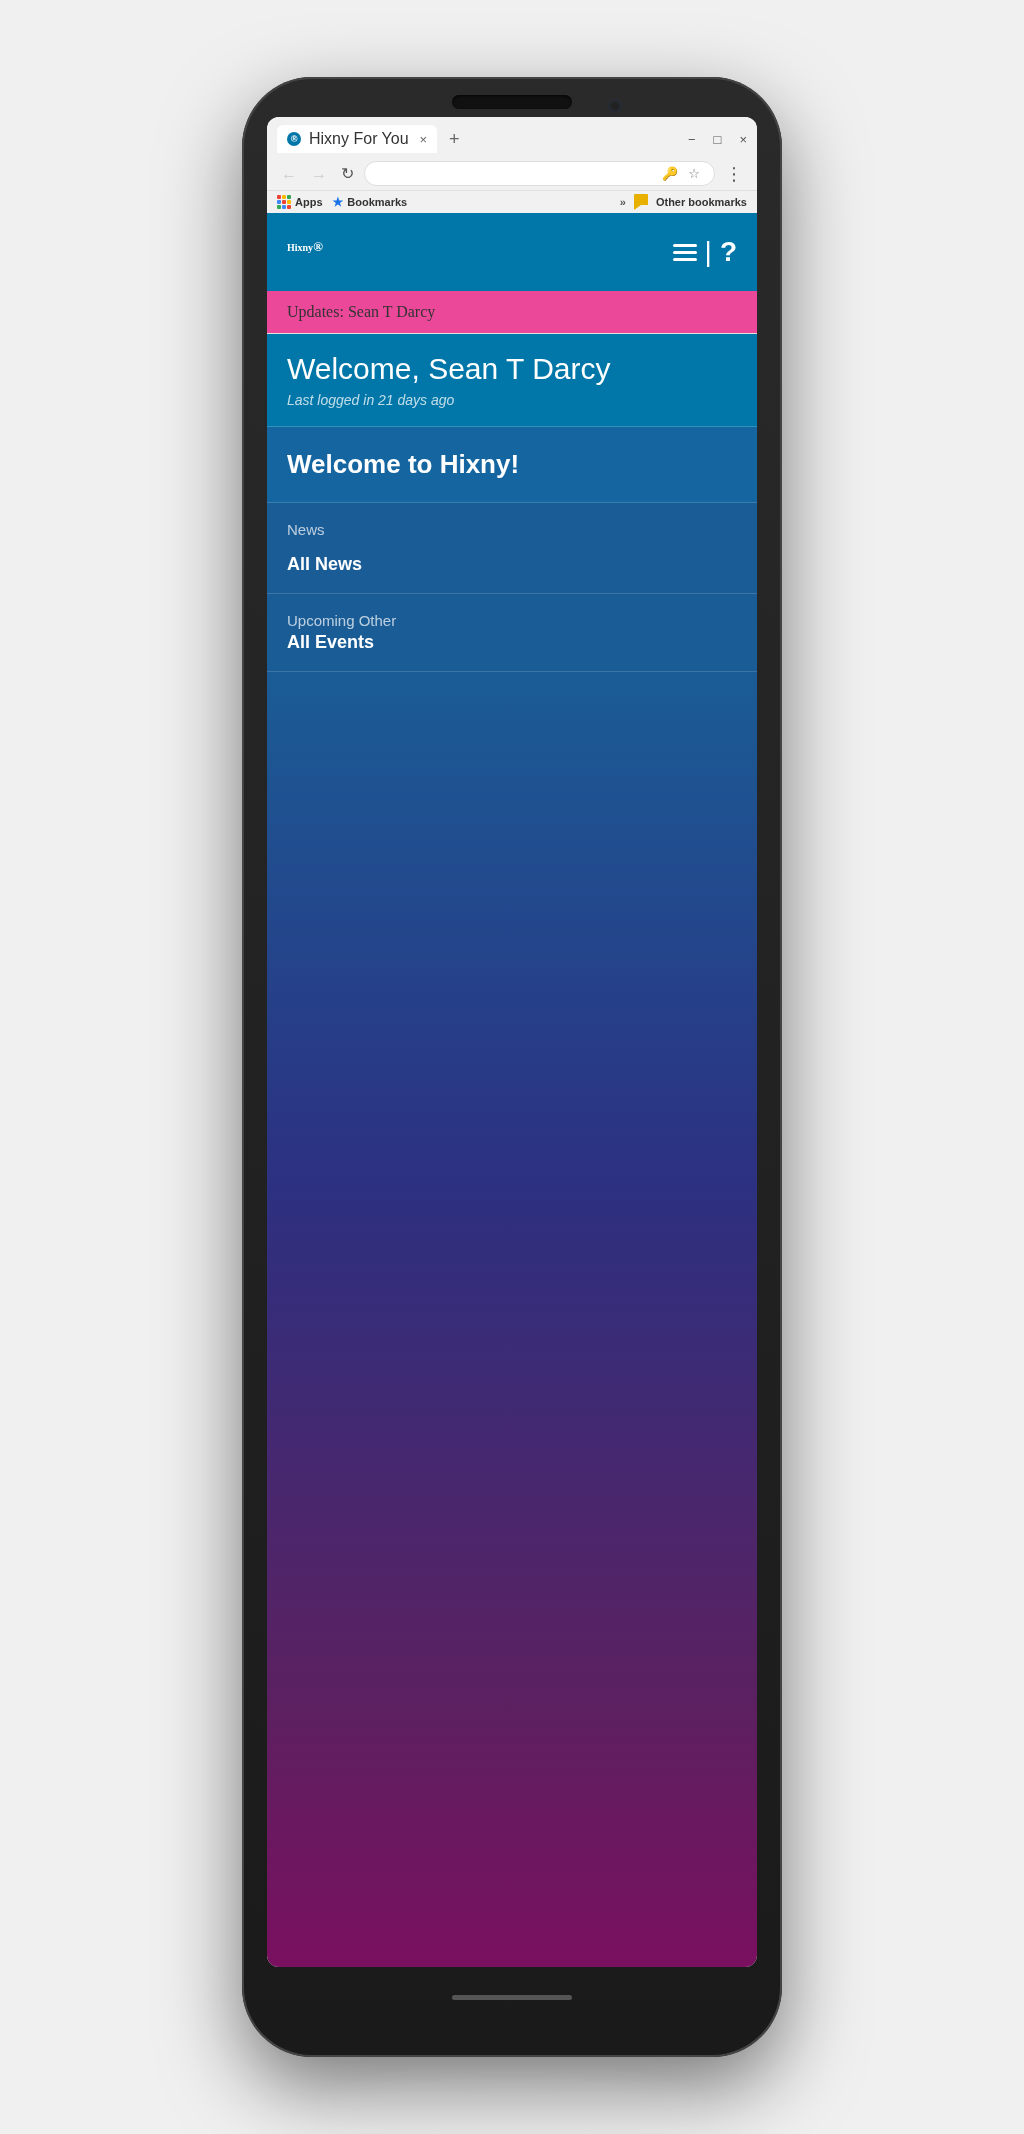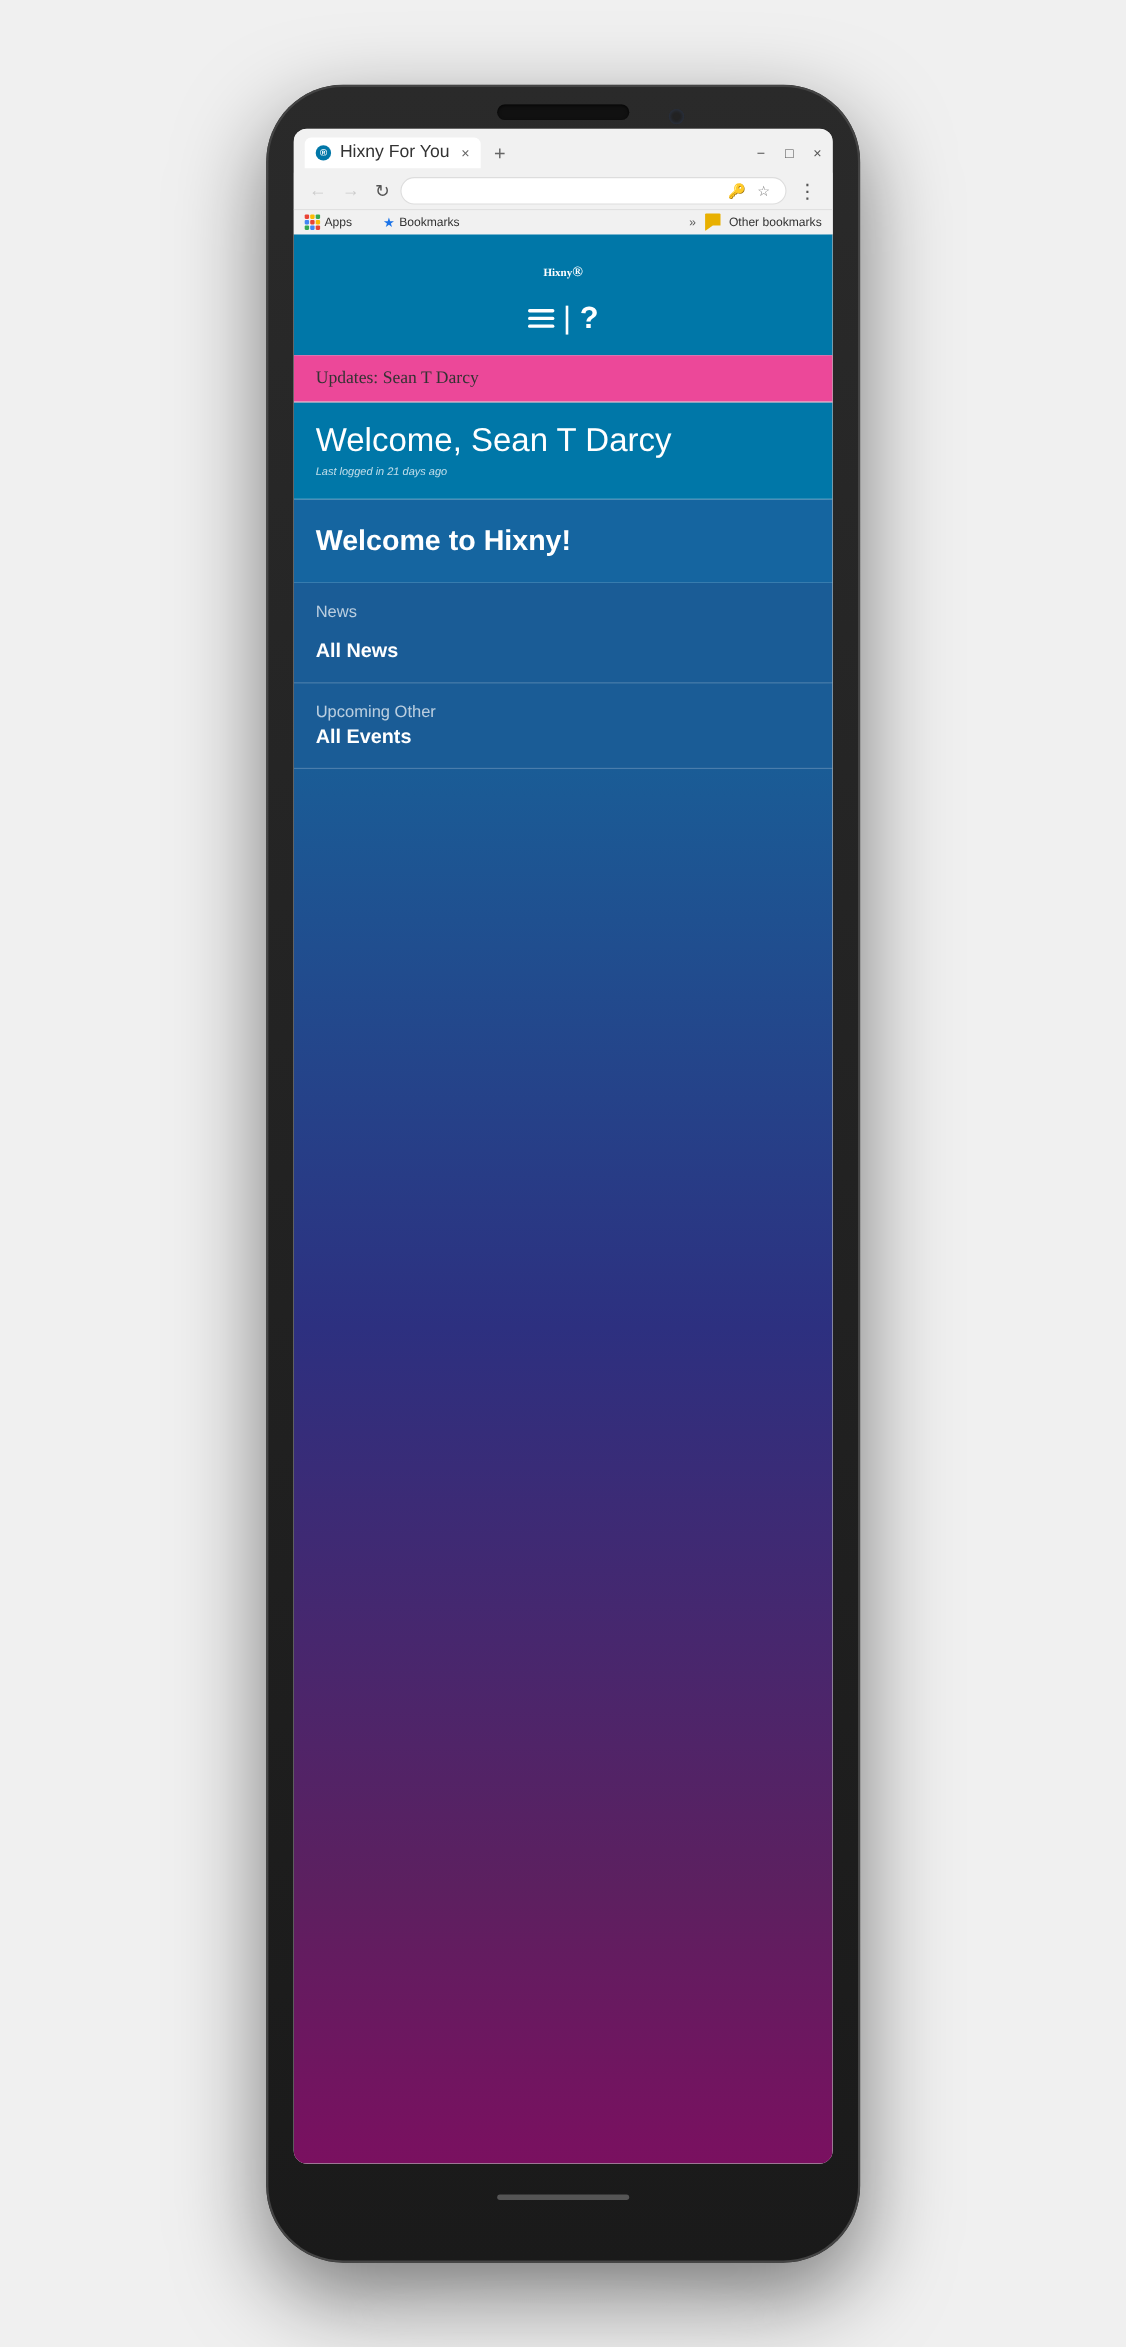--- a/index.html
+++ b/index.html
@@ -155,23 +155,24 @@
       gap: 6px;
     }
     .address-text { flex: 1; color: #555; font-size: 11px; }
     .address-icons { display: flex; gap: 10px; align-items: center; color: #777; font-size: 13px; }
     .browser-menu-btn { font-size: 18px; color: #555; padding: 0 4px; }
 
     .bookmarks-bar {
       display: flex;
       align-items: center;
       padding: 3px 10px;
-      gap: 28px;
+      gap: 10px;
       border-top: 1px solid #e0e0e0;
       background: #f1f1f1;
+      font-weight: bold;
     }
     .bookmark-apps {
       display: flex;
       align-items: center;
       gap: 4px;
       font-size: 11px;
       color: #333;
     }
     .apps-grid-icon {
       display: grid;
@@ -226,21 +227,20 @@
       flex-direction: column;
     }
 
     
     .hixny-header {
       background: #0077a8;
       padding: 18px 20px;
       display: flex;
       align-items: center;
       justify-content: space-between;
-      flex-direction: column;
     }
     .hixny-logo {
       color: white;
       font-size: 36px;
       font-weight: bold;
       font-style: italic;
       font-family: Georgia, serif;
     }
     .hixny-logo span {
       font-size: 10px;
@@ -295,21 +295,21 @@
       border-bottom: 1px solid rgba(255,255,255,0.2);
     }
     .welcome-name {
       color: white;
       font-size: 30px;
       font-weight: normal;
       margin-bottom: 6px;
     }
     .last-logged {
       color: rgba(255,255,255,0.75);
-      font-size: 10px;
+      font-size: 14px;
       font-style: italic;
     }
 
     
     .welcome-hixny {
       background: #1565a0;
       padding: 22px 20px;
       border-bottom: 1px solid rgba(255,255,255,0.15);
     }
     .welcome-hixny-title {

